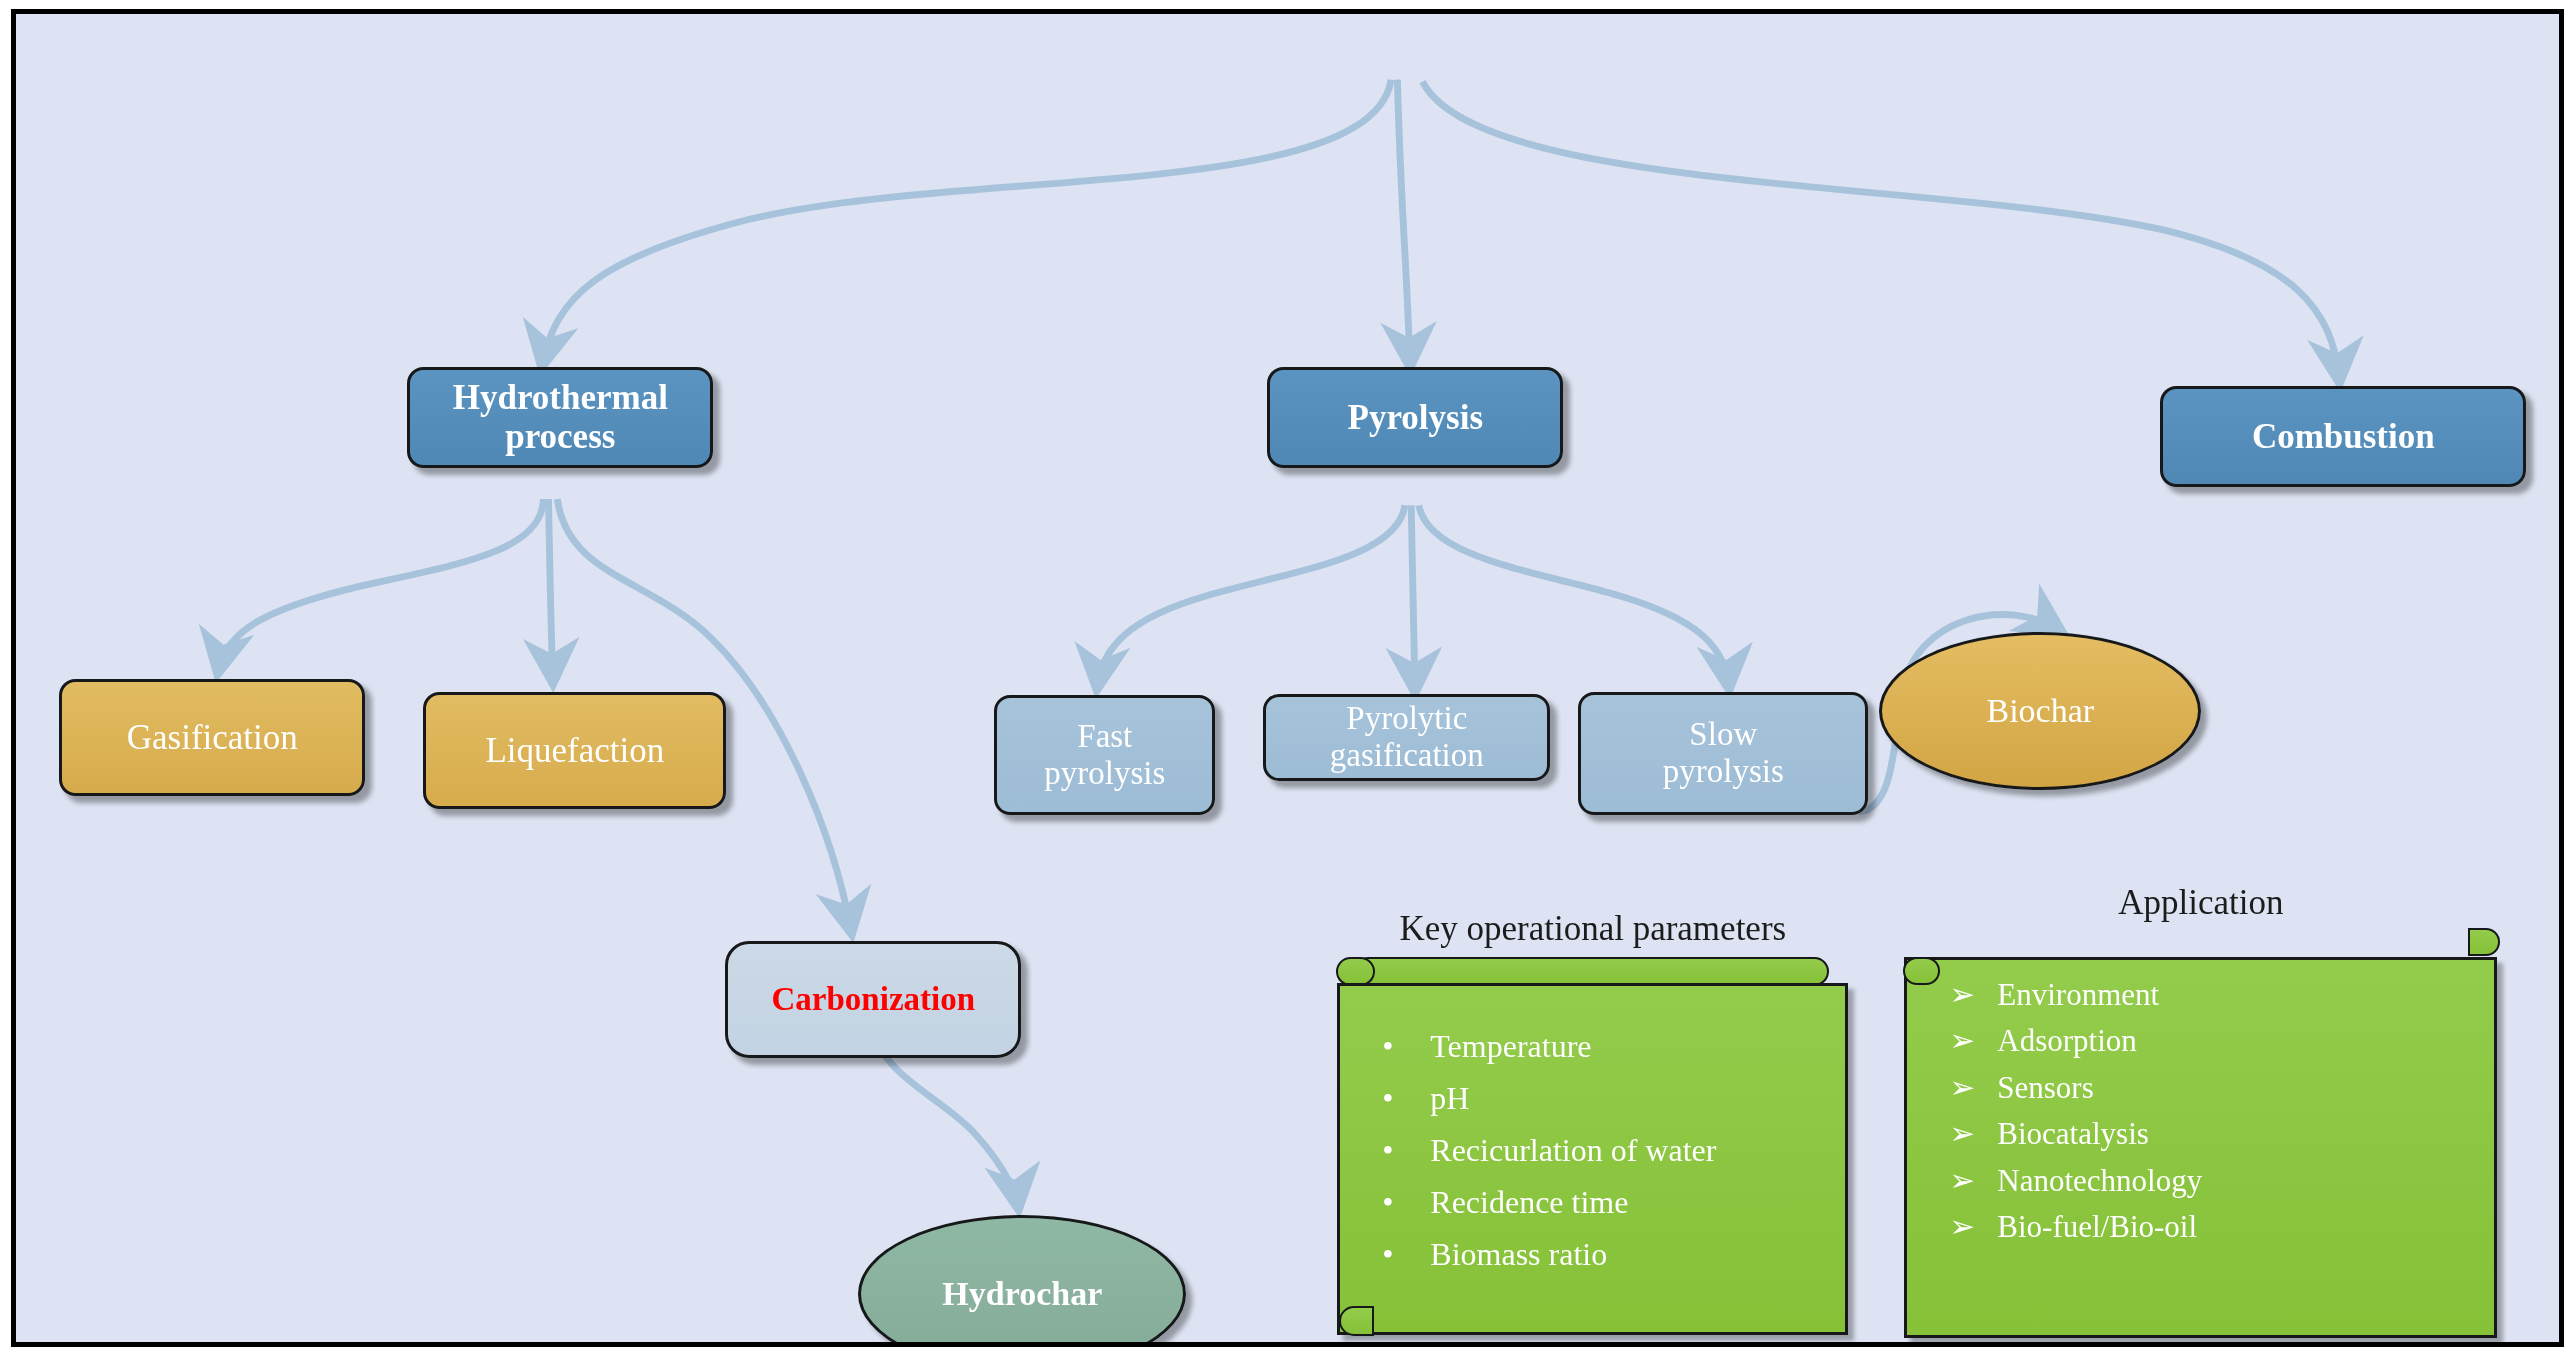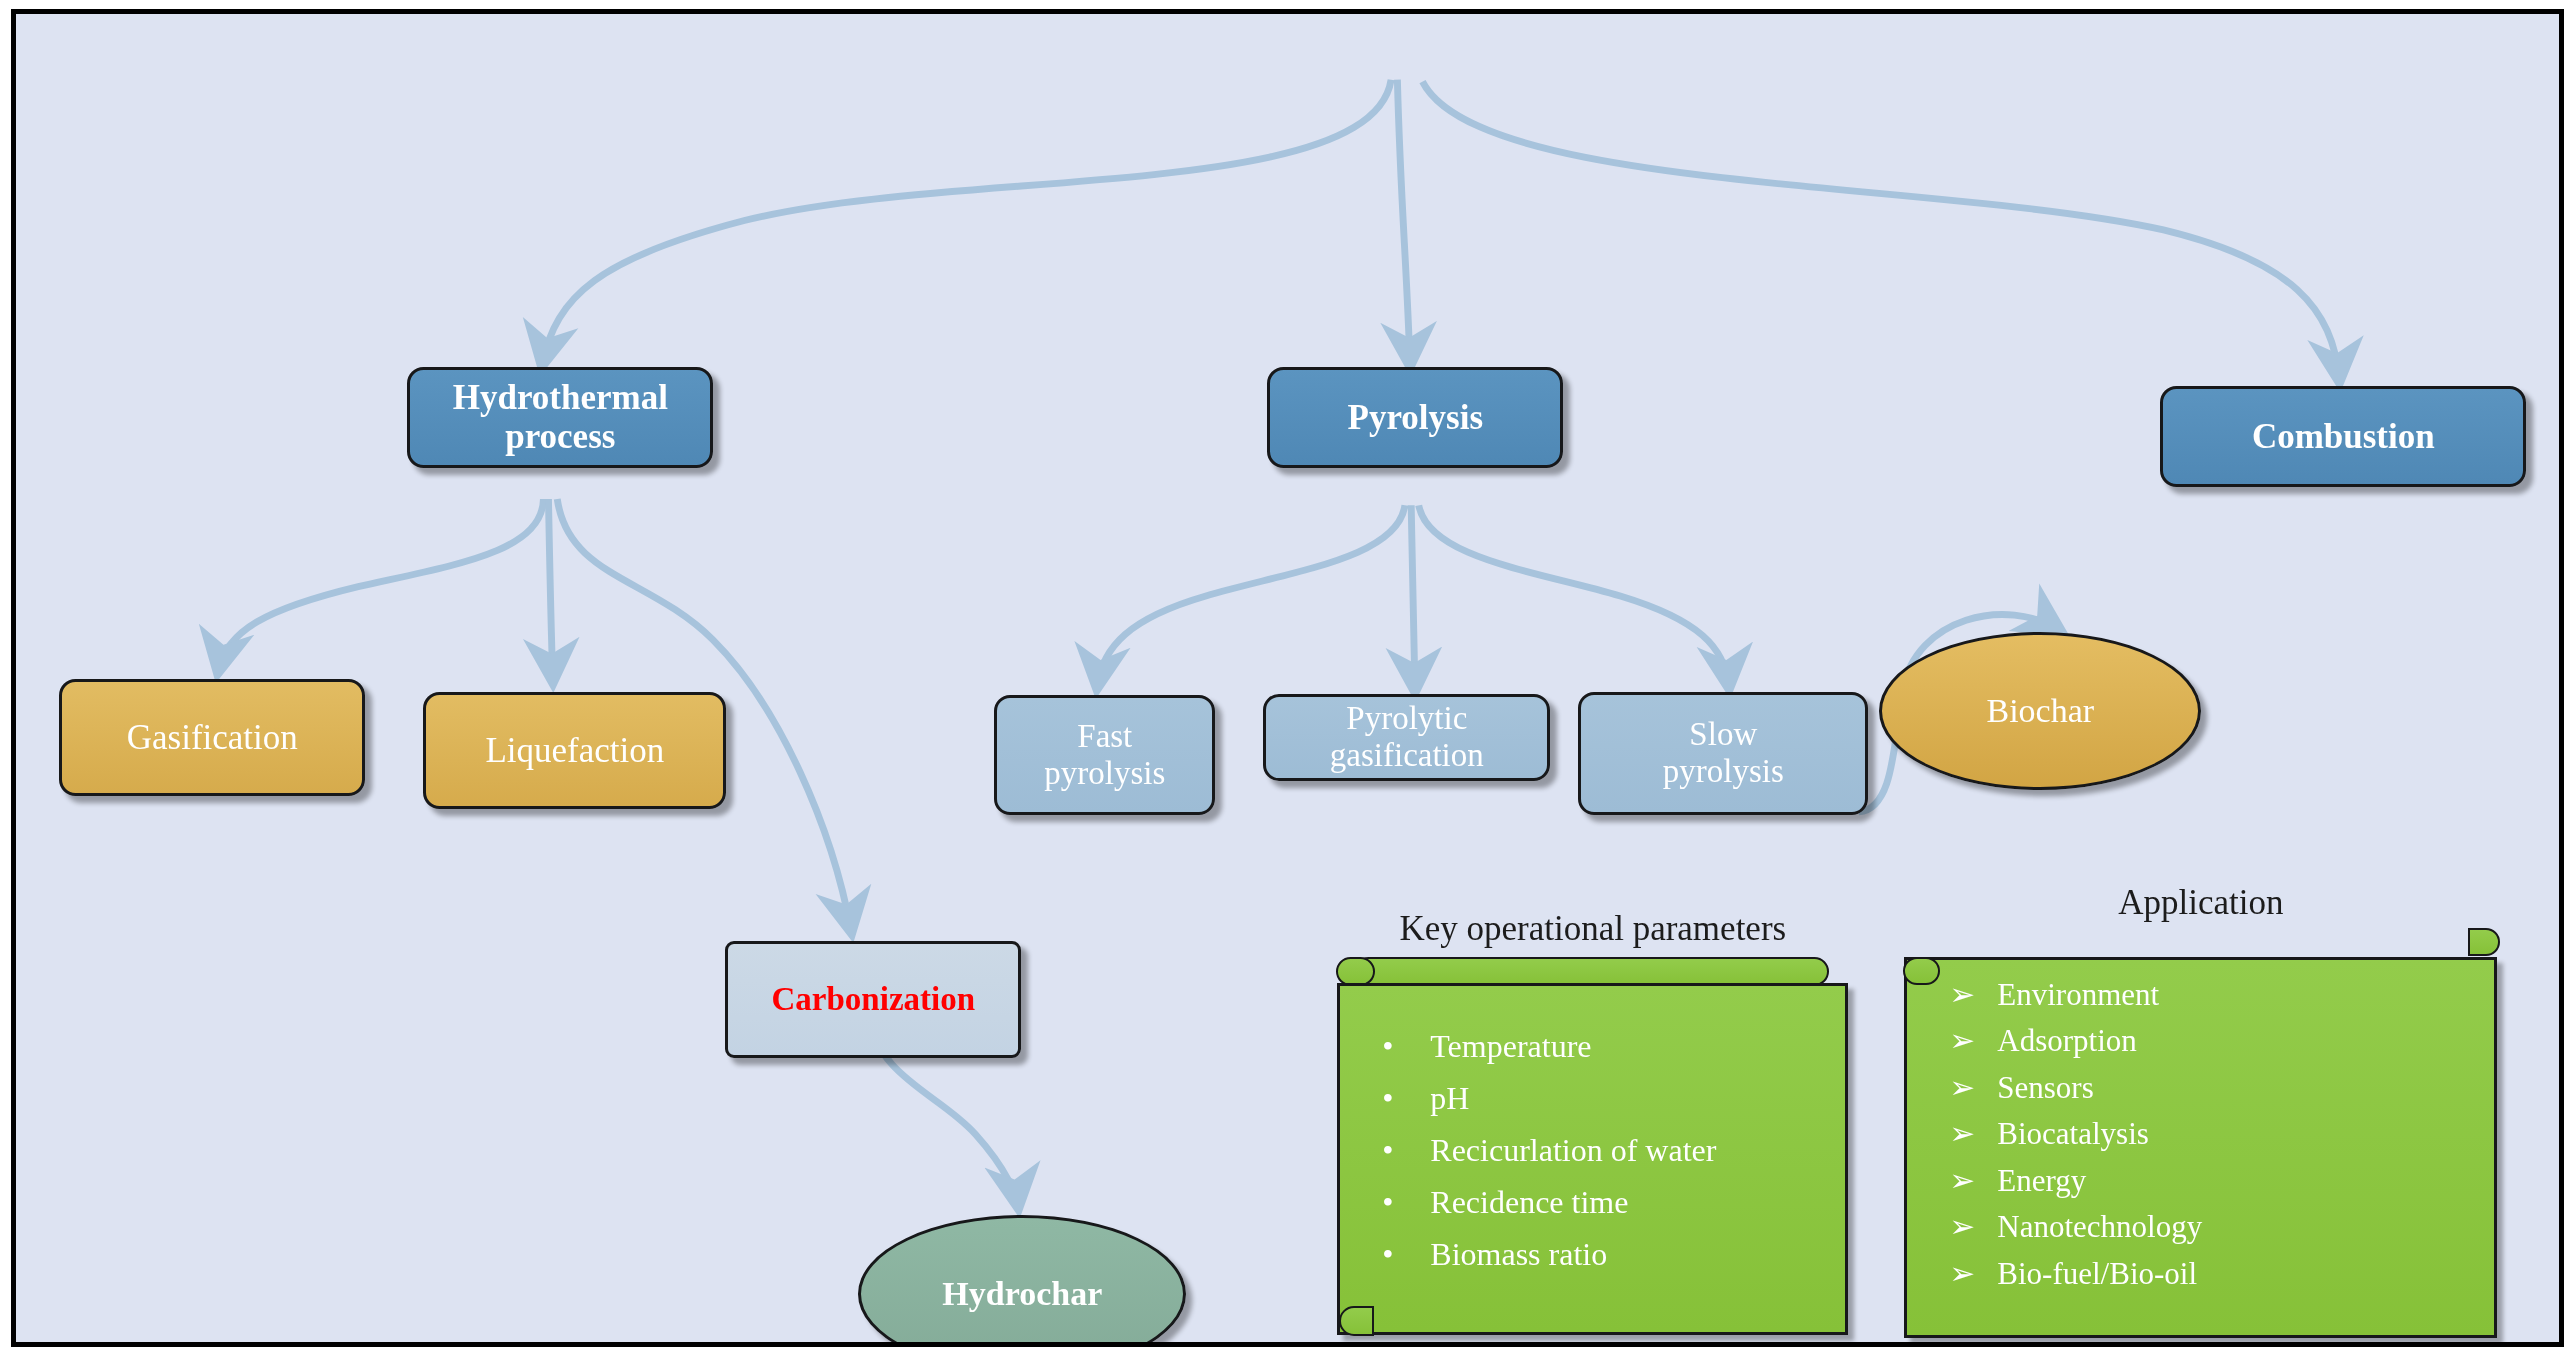--- a/index.html
+++ b/index.html
@@ -28,21 +28,21 @@
     box-shadow:6.3px 6.3px 5px rgba(0,0,0,0.33);
     line-height:1.12;
     z-index:5;
   }
   .node .lbl{display:block;width:100%;padding:0 5px;}
   
   .n-biomass{background:linear-gradient(180deg,#e2833f 0%,#dd7e3b 100%);color:#fff;font-weight:bold;border-radius:16.4px;}
   .n-blue{background:linear-gradient(180deg,#5b94c0 0%,#4f88b5 100%);color:#fff;font-weight:bold;border-radius:16.4px;}
   .n-gold{background:linear-gradient(180deg,#e2bc62 0%,#d6ab4c 100%);color:#fff;font-weight:normal;border-radius:16.4px;}
   .n-lblue{background:linear-gradient(180deg,#a6c3da 0%,#9dbcd5 100%);color:#fff;font-weight:normal;border-radius:16px;}
-  .n-carb{background:linear-gradient(180deg,#ccd9e6 0%,#c3d3e3 100%);color:#ff0000;font-weight:bold;border-radius:9px;}
+  .n-carb{background:linear-gradient(180deg,#ccd9e6 0%,#c3d3e3 100%);color:#ff0000;font-weight:bold;border-radius:24px;}
   .ellipse{border-radius:50%;}
   .n-biochar{background:linear-gradient(180deg,#e4bd62 0%,#d2a544 100%);color:#fff;font-weight:normal;}
   .n-hydrochar{background:linear-gradient(180deg,#8fb8a4 0%,#84ab98 100%);color:#fff;font-weight:bold;}
 
   
   .scroll-wrap{position:absolute;z-index:4;}
   .scroll-body{
     position:absolute;left:0;top:26.5px;right:0;bottom:0;
     background:#8cc63f;
     background:linear-gradient(180deg,#93cc4b 0%,#86c138 100%);
@@ -189,21 +189,20 @@
       <div class="scroll-title">Application</div>
 
       <div class="curl-tl" style="top:26.5px;left:-1.3px;width:37px;height:28px;z-index:6;"></div>
       <div class="curl-tr" style="top:-2.5px;right:-2.5px;width:31.5px;height:28px;z-index:6;"></div>
       <div class="scroll-body">
         <div class="scroll-list" style="top:11.3px;font-size:31px;line-height:1.50;">
           <span class="li"><span class="bul">➢</span><span>Environment</span></span>
           <span class="li"><span class="bul">➢</span><span>Adsorption</span></span>
           <span class="li"><span class="bul">➢</span><span>Sensors</span></span>
           <span class="li"><span class="bul">➢</span><span>Biocatalysis</span></span>
-          <span class="li"><span class="bul">➢</span><span>Energy</span></span>
           <span class="li"><span class="bul">➢</span><span>Nanotechnology</span></span>
           <span class="li"><span class="bul">➢</span><span>Bio-fuel/Bio-oil</span></span>
         </div>
       </div>
     </div>
 
   </div>
 </div>
 
 

